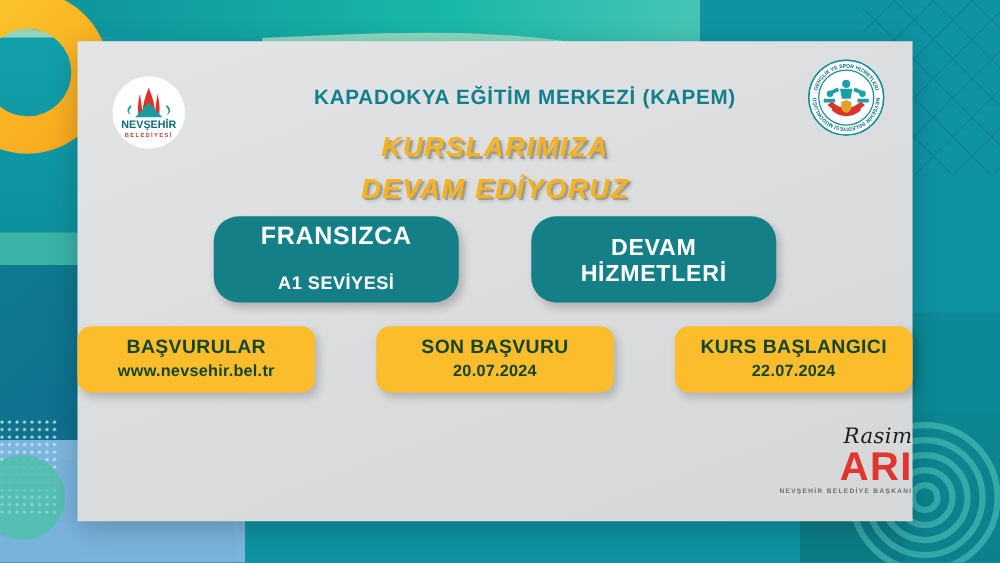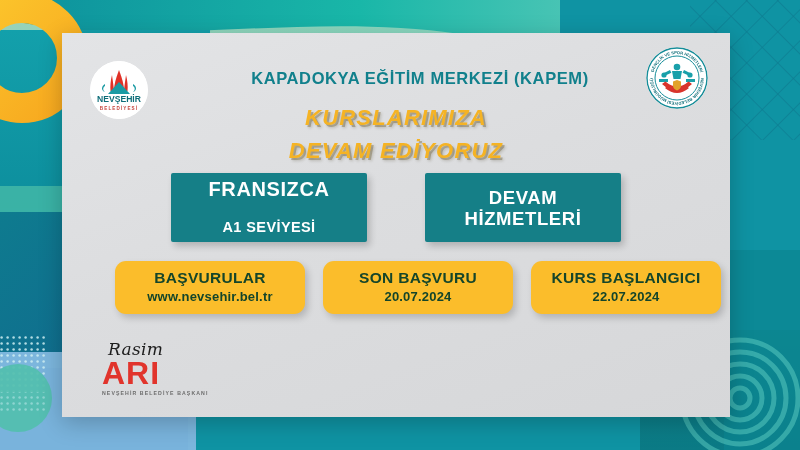--- a/index.html
+++ b/index.html
@@ -60,54 +60,53 @@
   }
   .headline .l2 { display:block; }
 
   
   .courses {
     position:absolute; top:140px; left:0; width:100%;
     display:flex; justify-content:center; gap:58px;
   }
   .pill-teal {
     background:#157f87;
-    border-radius:2px;
+    border-radius:20px;
     width:196px; min-height:55px;
     display:flex; flex-direction:column;
     align-items:center; justify-content:center;
     color:#ffffff;
     box-shadow:3px 4px 7px rgba(0,0,0,.20);
     padding:5px 8px;
   }
   .pill-teal .t1 { font-size:20px; font-weight:bold; letter-spacing:.6px; line-height:23px;}
   .pill-teal .t2 { font-size:14.5px; font-weight:bold; letter-spacing:.4px; line-height:19px;margin-top:17px;}
   .pill-teal.two-line .t1 { font-size:18.5px; line-height:21px;}
 
   
   .infos {
     position:absolute; top:228px; left:0; width:100%;
-    display:flex; justify-content:center; gap:18px;padding-left:44px;
+    display:flex; justify-content:space-between; gap:18px;
   }
   .pill-yellow {
     background:#fbbd2b;
     border-radius:11px;
     width:190px; height:53px;
     display:flex; flex-direction:column;
     align-items:center; justify-content:center;
     color:#14452a;
     box-shadow:3px 4px 7px rgba(0,0,0,.18);
   }
   .pill-yellow .y1 { font-size:15.5px; font-weight:bold; letter-spacing:.3px; line-height:19px;}
   .pill-yellow .y2 { font-size:13px; font-weight:bold; letter-spacing:.2px; line-height:20px;}
 
   
   .signature {
     position:absolute; top:308px; left:0; width:100%;
-    text-align:left;
-    margin-left:40px;
+    text-align:right;
   }
   .sig-first {
     font-family:"DejaVu Serif", serif;
     font-style:italic; font-size:17px; color:#1d1d1d;
     line-height:17px; letter-spacing:.3px;
     margin-left:6px;
   }
   .sig-last {
     font-size:32px; font-weight:bold; color:#e1342c;
     line-height:32px; letter-spacing:1px;

